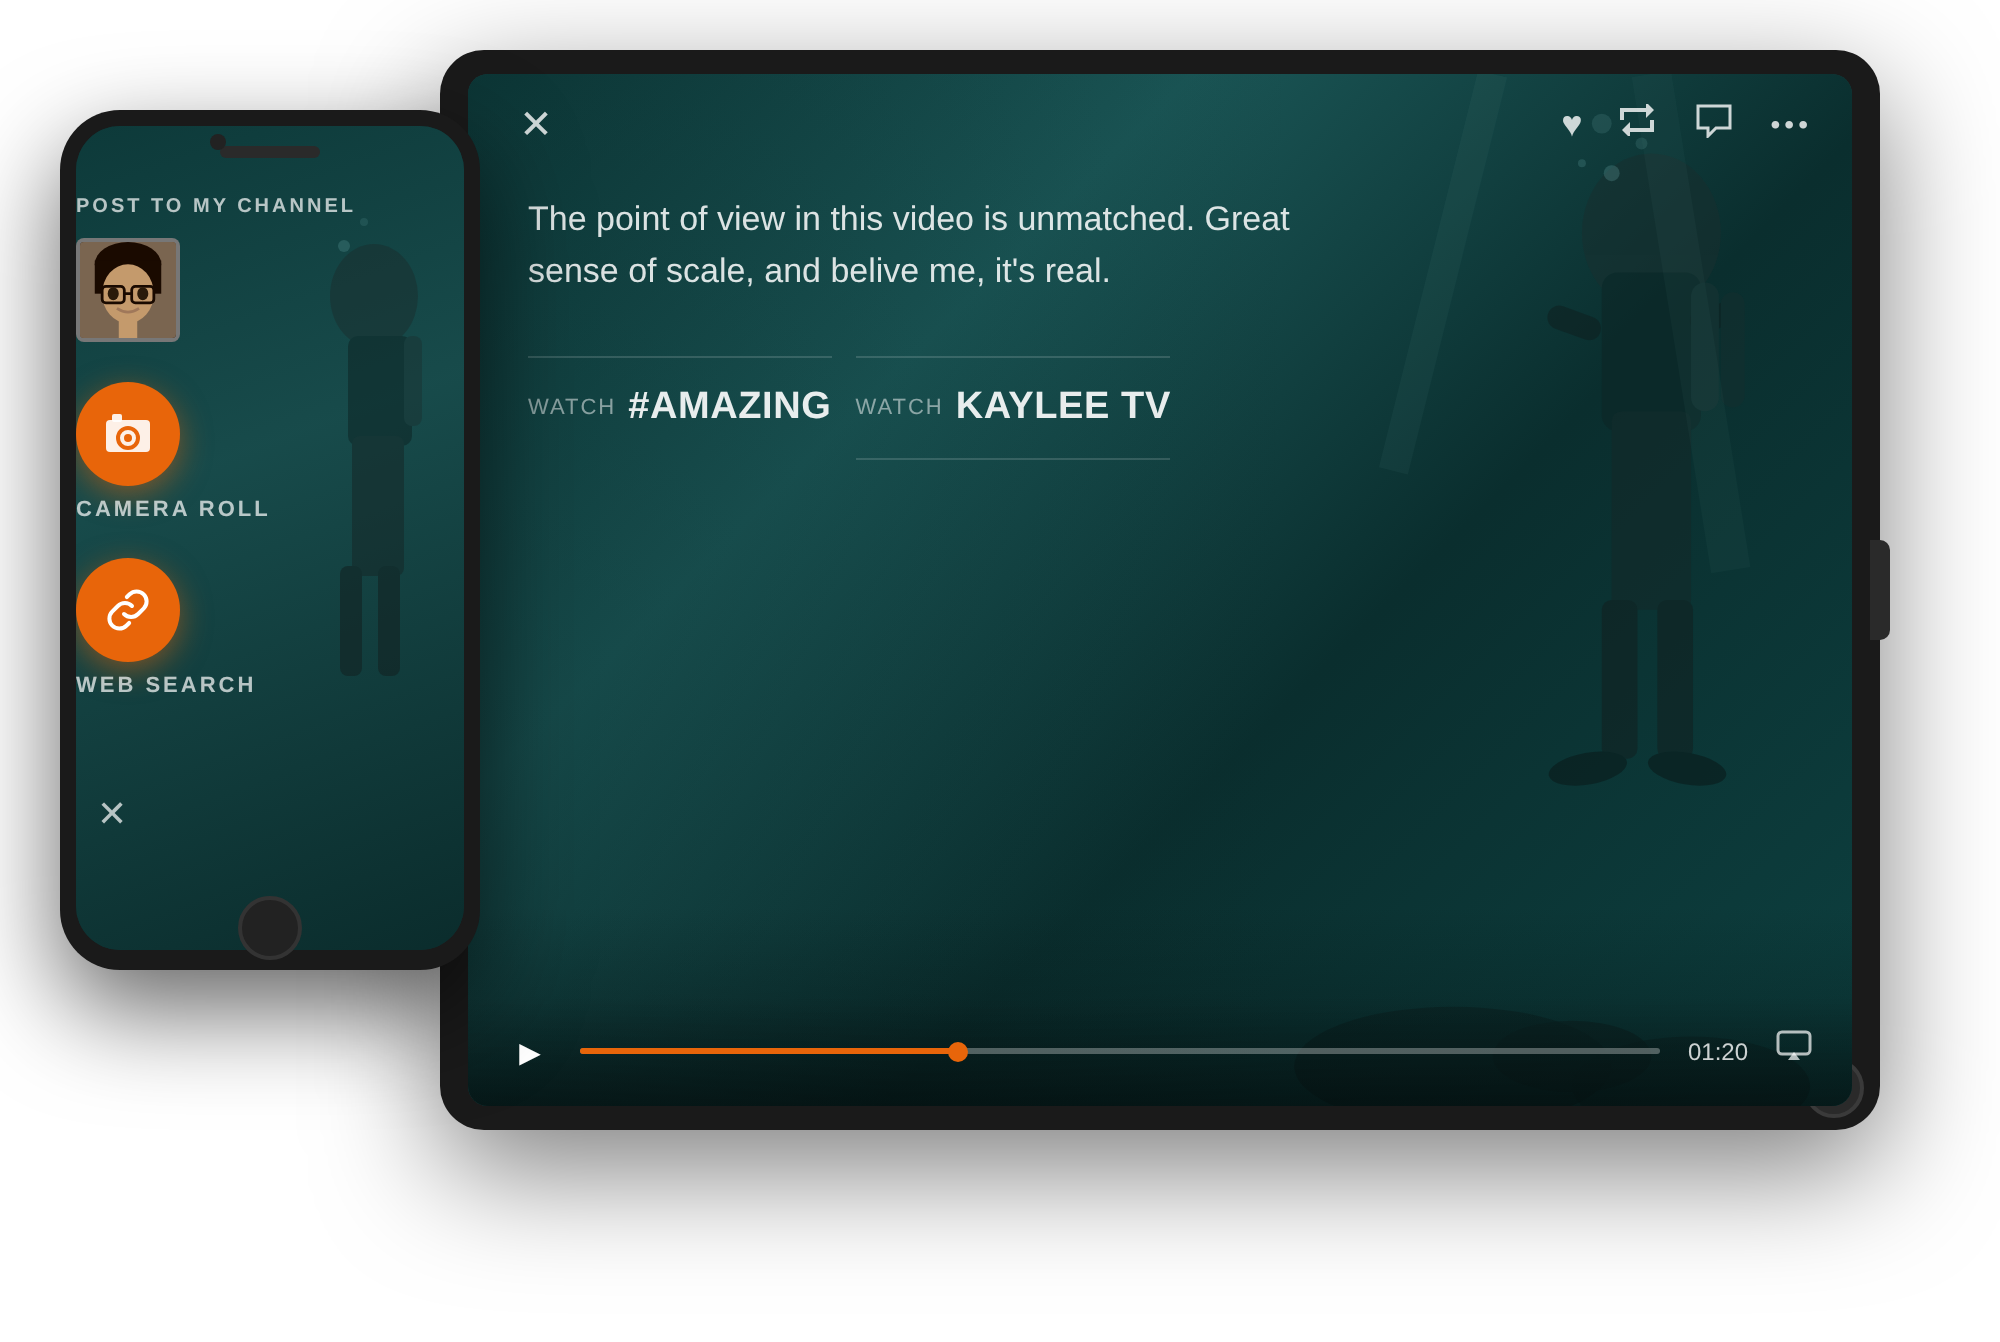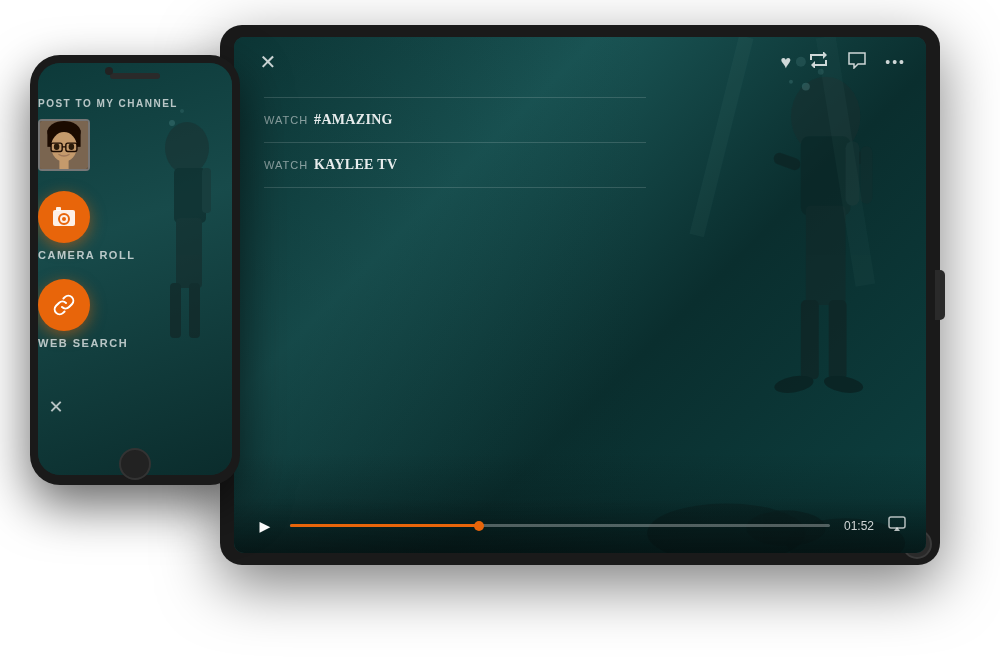--- a/index.html
+++ b/index.html
@@ -130,22 +130,21 @@
     .ipad-quote {
       color: rgba(255,255,255,0.85);
       font-size: 17px;
       line-height: 1.55;
       font-weight: 300;
       margin-bottom: 28px;
     }
 
     .ipad-links {
       display: flex;
-      flex-direction: column;
-      gap: 0;
+      gap: 12px;
     }
 
     .ipad-link-item {
       padding: 14px 0;
       border-top: 1px solid rgba(255,255,255,0.15);
       display: flex;
       align-items: center;
       gap: 6px;
       color: rgba(255,255,255,0.65);
       font-size: 12px;
@@ -160,23 +159,22 @@
     .ipad-link-label {
       color: rgba(255,255,255,0.5);
       font-weight: 400;
       font-size: 11px;
       letter-spacing: 1px;
     }
 
     .ipad-link-value {
       color: rgba(255,255,255,0.9);
       font-weight: 600;
-      font-size: 14px;
+      font-size: 19px;
       letter-spacing: 0.3px;
-      font-family: Liberation Serif, serif;
     }
 
     
     .ipad-bottom-bar {
       position: absolute;
       bottom: 0;
       left: 0;
       right: 0;
       height: 55px;
       display: flex;
@@ -468,40 +466,41 @@
           <div class="ipad-icon">
             <svg width="20" height="18" viewBox="0 0 20 18" fill="none" xmlns="http://www.w3.org/2000/svg">
               <path d="M2 2h16v11H11l-4 4v-4H2V2z" stroke="rgba(255,255,255,0.8)" stroke-width="1.5" fill="none"></path>
             </svg>
           </div>
           <div class="ipad-icon" style="letter-spacing:2px; font-size:14px; color:rgba(255,255,255,0.8);">•••</div>
         </div>
       </div>
 
       <div class="ipad-content">
+        <div class="ipad-quote">The point of view in this video is unmatched. Great sense of scale, and belive me, it's real.</div>
         <div class="ipad-links">
           <div class="ipad-link-item">
             <span class="ipad-link-label">WATCH</span>
             <span class="ipad-link-value">#Amazing</span>
           </div>
           <div class="ipad-link-item">
             <span class="ipad-link-label">WATCH</span>
             <span class="ipad-link-value">Kaylee TV</span>
           </div>
         </div>
       </div>
 
       <div class="ipad-bottom-bar">
         <div class="play-btn">▶</div>
         <div class="progress-bar-container">
           <div class="progress-fill" style="width:35%;">
             <div class="progress-thumb"></div>
           </div>
         </div>
-        <div class="time-label">01:52</div>
+        <div class="time-label">01:20</div>
         <div class="airplay-btn">
           <svg width="18" height="16" viewBox="0 0 18 16" fill="none" xmlns="http://www.w3.org/2000/svg">
             <rect x="1" y="1" width="16" height="11" rx="2" stroke="rgba(255,255,255,0.7)" stroke-width="1.5" fill="none"></rect>
             <path d="M6 15l3-4 3 4H6z" fill="rgba(255,255,255,0.7)"></path>
           </svg>
         </div>
       </div>
 
     </div>
   </div>

